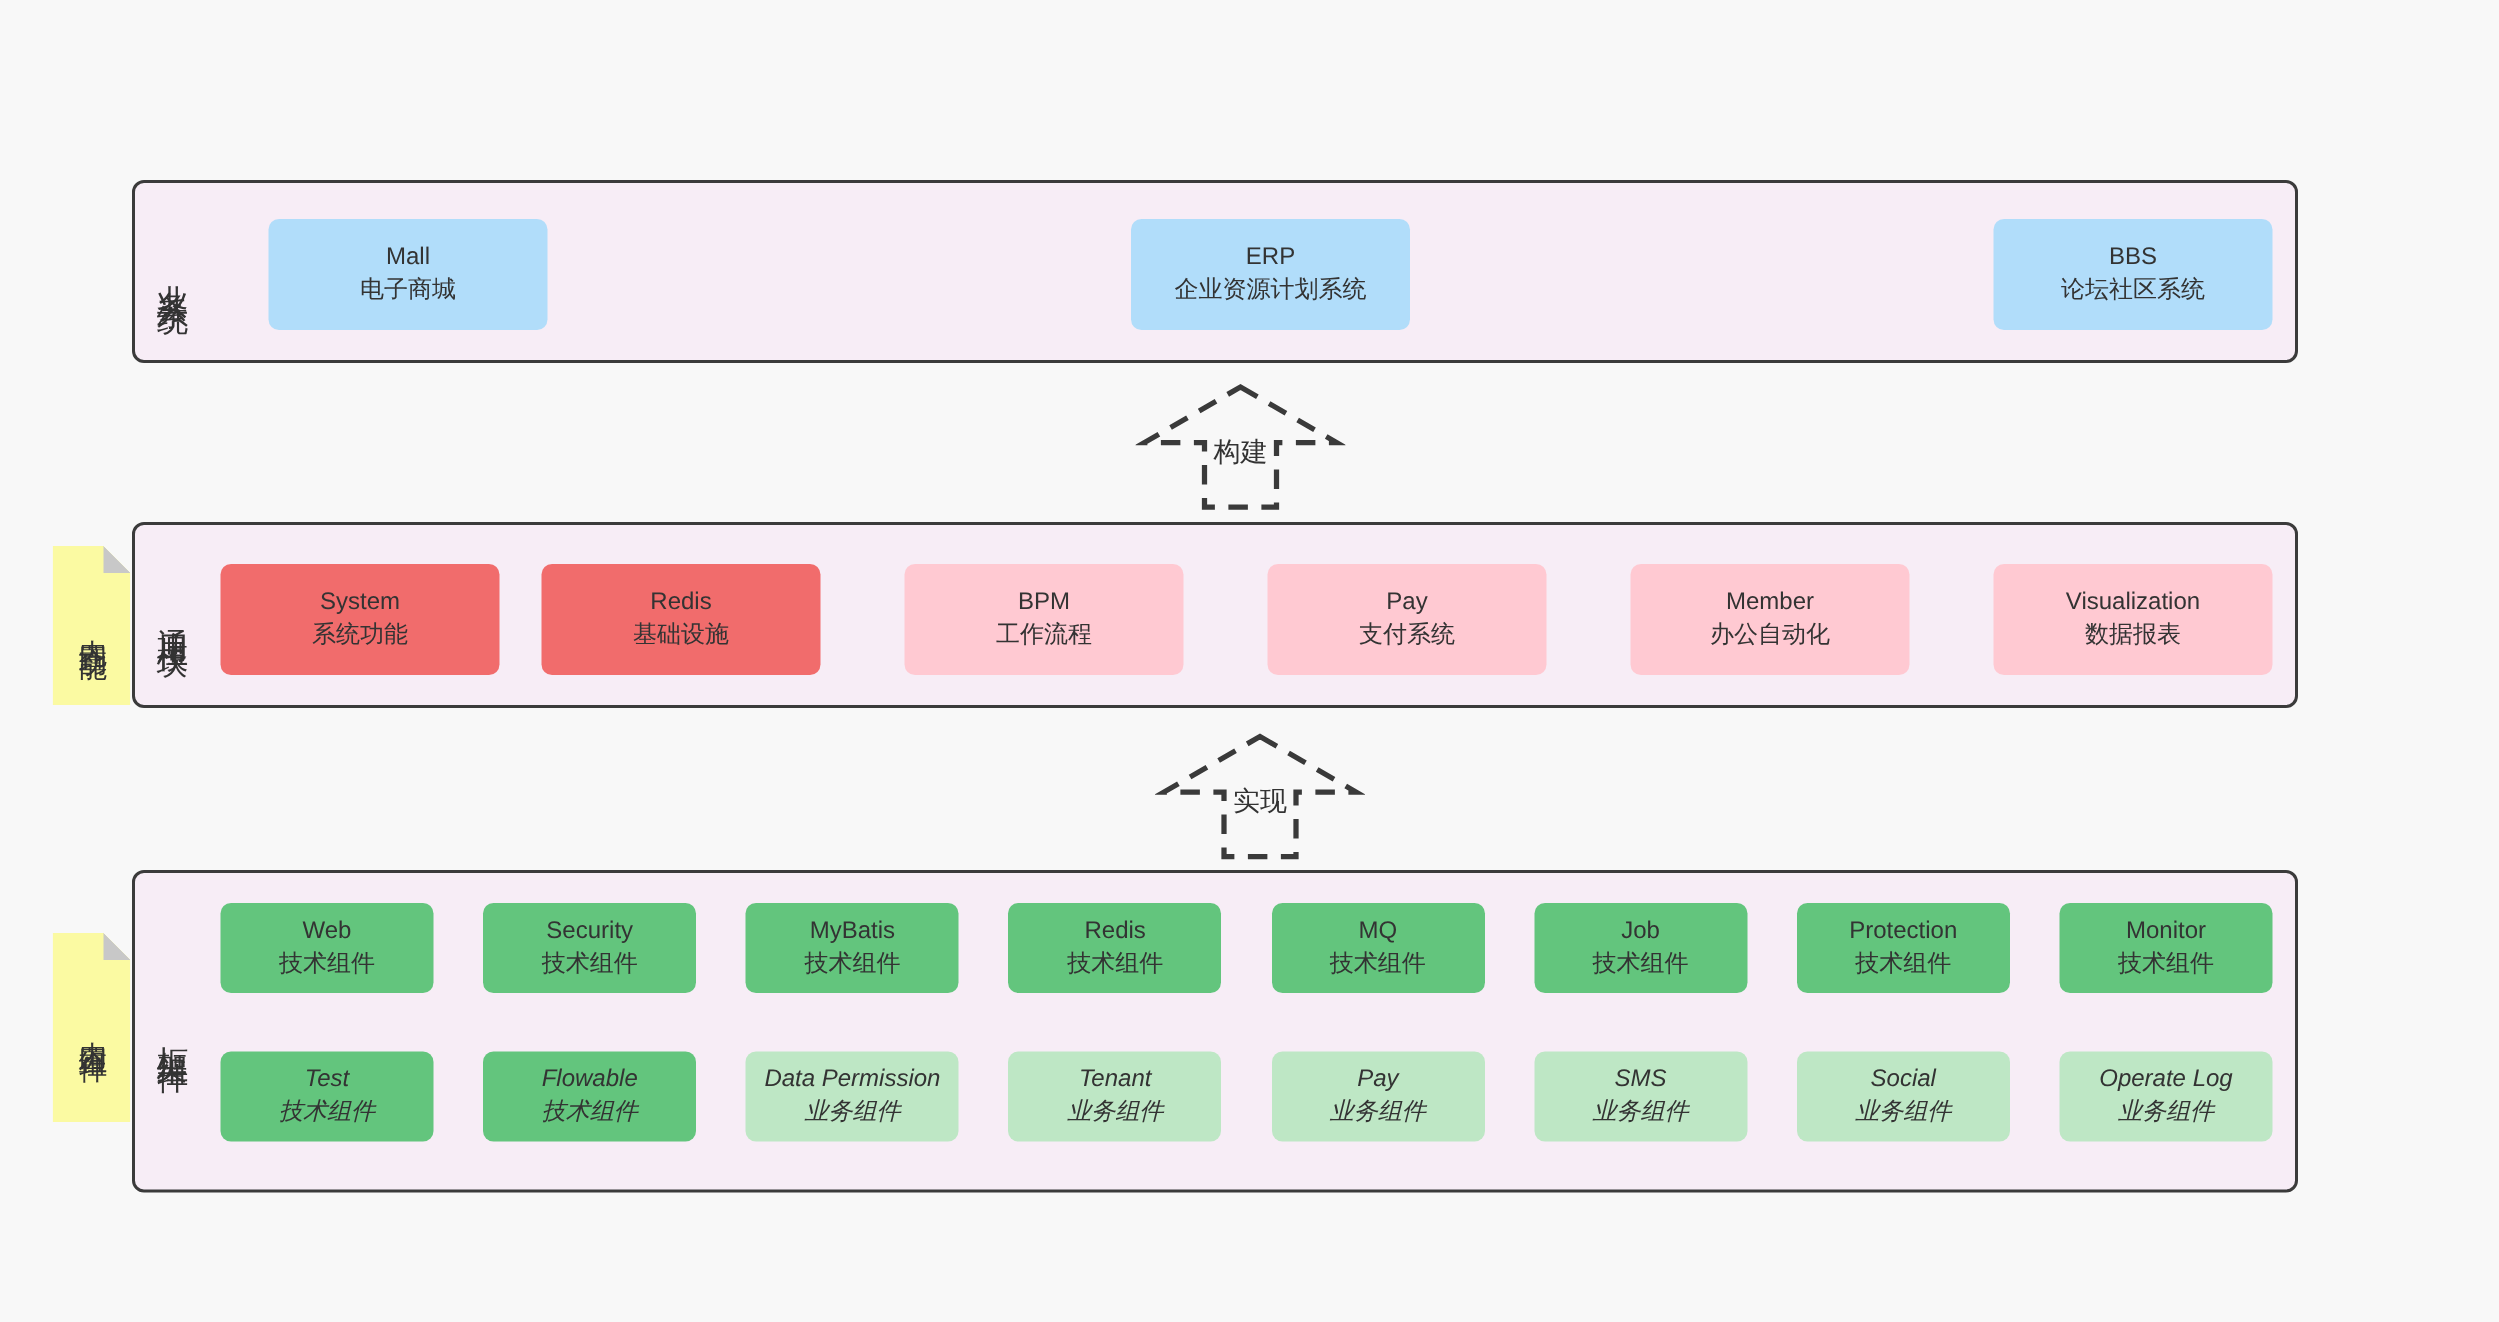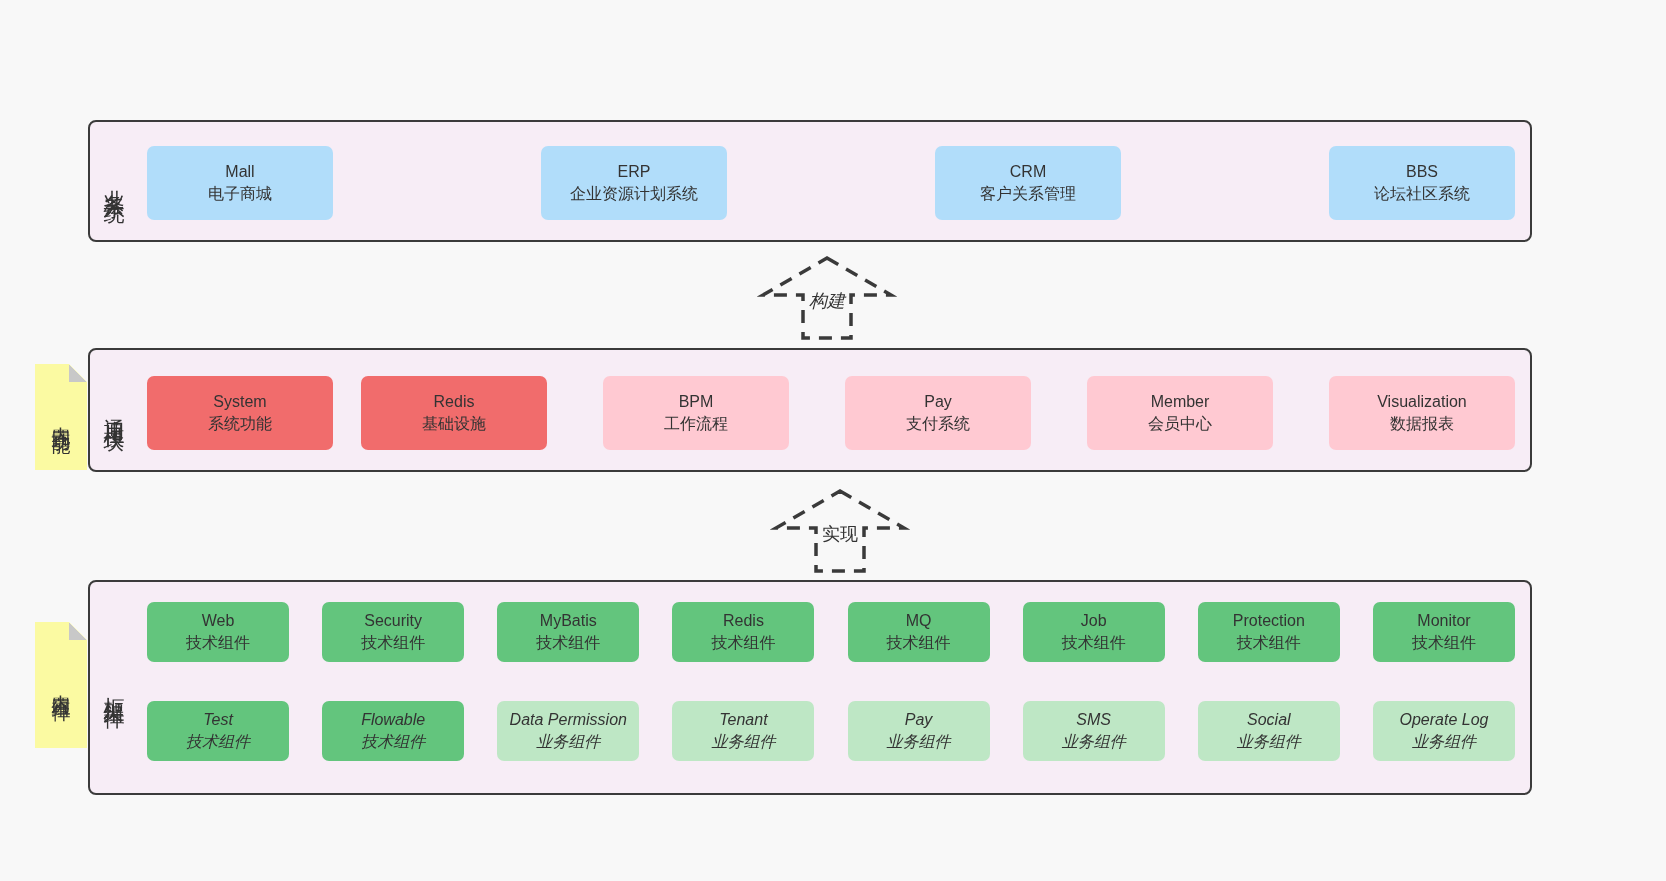--- a/index.html
+++ b/index.html
@@ -43,21 +43,21 @@
   #layer-framework .boxes-row.r2 { top:119px;font-style:italic; }
 
   .box {
     border-radius:7px;
     display:flex; flex-direction:column; justify-content:center; align-items:center;
     text-align:center; font-size:16px; line-height:1.35; color:var(--text);
     padding:4px 6px;
   }
   .w6 { width:186px; height:74px; }
   .w8 { width:142px; height:60px; }
-  .blue  { background:var(--blue); }
+  .blue  { background:var(--blue);margin-left:32px; }
   .red   { background:var(--red); }
   .pink  { background:var(--pink);margin-left:28px; }
   .green { background:var(--green); }
   .lightgreen { background:var(--lightgreen); }
 
   .sticky {
     position:absolute; left:35px; width:52px;
     background:var(--stickybg);
     display:flex; align-items:center; justify-content:center;
     clip-path:polygon(0 0, calc(100% - 18px) 0, 100% 18px, 100% 100%, 0 100%);
@@ -69,21 +69,21 @@
   #sticky-modules   { top:364px; height:106px; }
   #sticky-framework { top:622px; height:126px; }
   .sticky-label {
     writing-mode:vertical-rl; text-orientation:upright;
     font-size:19px; letter-spacing:3px; color:var(--text);
   }
 
   .arrow {
     position:absolute; width:140px; height:88px;
   }
-  #arrow-build     { left:757px; top:254px;font-style:italic; }
+  #arrow-build     { left:757px; top:254px; }
   #arrow-implement { left:770px; top:487px; }
   .arrow svg { display:block; width:140px; height:88px; }
   .arrow-label {
     position:absolute; left:50%; top:34px; transform:translateX(-50%);
     background:var(--pagebg); padding:1px 3px;
     font-size:18px; color:var(--text); white-space:nowrap;
   }
 </style>
 </head>
 <body>
@@ -93,24 +93,20 @@
   <div class="boxes-row">
     <div class="box w6 blue">
       <span>Mall</span>
       <span>电子商城</span>
     </div>
     <div class="box w6 blue">
       <span>ERP</span>
       <span>企业资源计划系统</span>
     </div>
     <div class="box w6 blue">
-      <span>CRM</span>
-      <span>客户关系管理</span>
-    </div>
-    <div class="box w6 blue">
       <span>BBS</span>
       <span>论坛社区系统</span>
     </div>
   </div>
 </div>
 
 <div class="arrow" id="arrow-build">
   <svg viewBox="0 0 140 88" xmlns="http://www.w3.org/2000/svg">
     <polygon points="70,4 134,41 94,41 94,84 46,84 46,41 6,41" fill="none" stroke="#3a3a3a" stroke-width="3.5" stroke-dasharray="13 9"></polygon>
   </svg>
@@ -134,21 +130,21 @@
     <div class="box w6 pink">
       <span>BPM</span>
       <span>工作流程</span>
     </div>
     <div class="box w6 pink">
       <span>Pay</span>
       <span>支付系统</span>
     </div>
     <div class="box w6 pink">
       <span>Member</span>
-      <span>会员中心</span>
+      <span>办公自动化</span>
     </div>
     <div class="box w6 pink">
       <span>Visualization</span>
       <span>数据报表</span>
     </div>
   </div>
 </div>
 
 <div class="arrow" id="arrow-implement">
   <svg viewBox="0 0 140 88" xmlns="http://www.w3.org/2000/svg">

